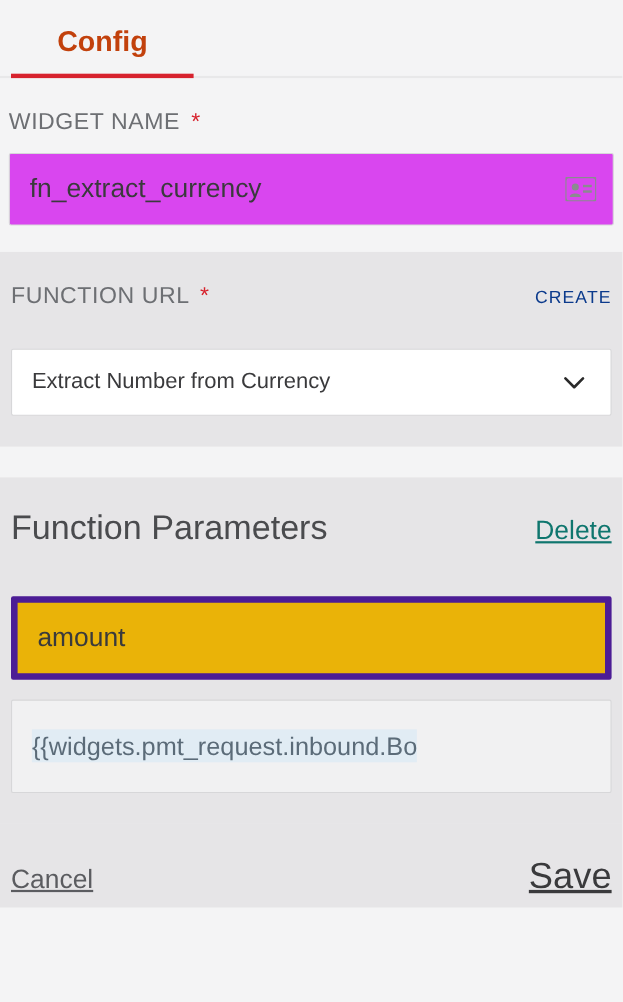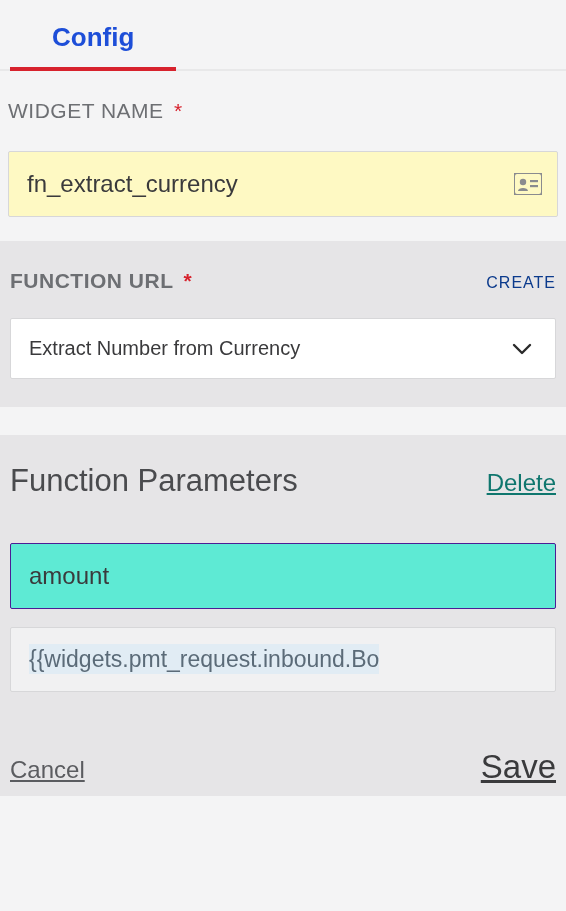--- a/index.html
+++ b/index.html
@@ -19,21 +19,21 @@
     }
     .tab {
       font-size: 26px;
       font-weight: 600;
       padding: 8px 42px 16px 42px;
       color: #96979b;
       cursor: pointer;
       position: relative;
     }
     .tab.active {
-      color: #1d4ed8;
+      color: #c2410c;
     }
     .tab.active::after {
       content: "";
       position: absolute;
       left: 0;
       right: 0;
       bottom: -2px;
       height: 4px;
       background: #d7222d;
     }
@@ -51,34 +51,34 @@
       margin-top: 28px;
       padding: 28px 10px 28px 10px;
     }
 
     .label {
       font-size: 21px;
       font-weight: 500;
       letter-spacing: 0.5px;
       color: #6d6f73;
       text-transform: uppercase;
-      margin-bottom: 28px;
+      margin-bottom: 16px;
     }
     .label .req {
       color: #d7222d;
       margin-left: 4px;
     }
 
     .label-row {
       display: flex;
       justify-content: space-between;
       align-items: baseline;
       margin-bottom: 24px;
     }
-    .label-row .label { margin-bottom: 1px; font-weight: bold; }
+    .label-row .label { margin-bottom: 12px; }
     .action-link {
       font-size: 16px;
       font-weight: 500;
       letter-spacing: 1px;
       color: #0b3a8c;
       cursor: pointer;
     }
     .delete-link {
       font-size: 24px;
       color: #0f766e;
@@ -86,21 +86,21 @@
       cursor: pointer;
     }
     .params-title {
       font-size: 31px;
       color: #4a4b4e;
       font-weight: 400;
     }
 
     .text-input {
       width: 100%;
-      background: #fef9c3;
+      background: #d946ef;
       border: 1px solid #d7d7d9;
       border-radius: 2px;
       font-size: 24px;
       padding: 18px 54px 18px 18px;
       color: #3a3a3c;
       position: relative;
     }
     .input-wrap {
       position: relative;
       width: 100%;
@@ -131,35 +131,35 @@
       right: 22px;
       top: 50%;
       transform: translateY(-50%);
       width: 22px;
       height: 22px;
       color: #2a2a2a;
     }
 
     .param-key {
       width: 100%;
-      background: #5eead4;
-      border: 1px solid #4c1d95;
+      background: #eab308;
+      border: 6px solid #4c1d95;
       border-radius: 2px;
       font-size: 24px;
       padding: 18px 18px;
       color: #3a3a3c;
       margin-top: 20px;
     }
     .param-value {
       width: 100%;
       background: #f1f1f2;
       border: 1px solid #d7d7d9;
       border-radius: 2px;
       font-size: 23px;
-      padding: 18px 18px;
+      padding: 28px 18px;
       color: #6d6f73;
       margin-top: 18px;
       white-space: nowrap;
       overflow: hidden;
     }
     .param-value .hl {
       background: #e1ecf4;
       color: #5b6b78;
       padding: 2px 0;
     }

